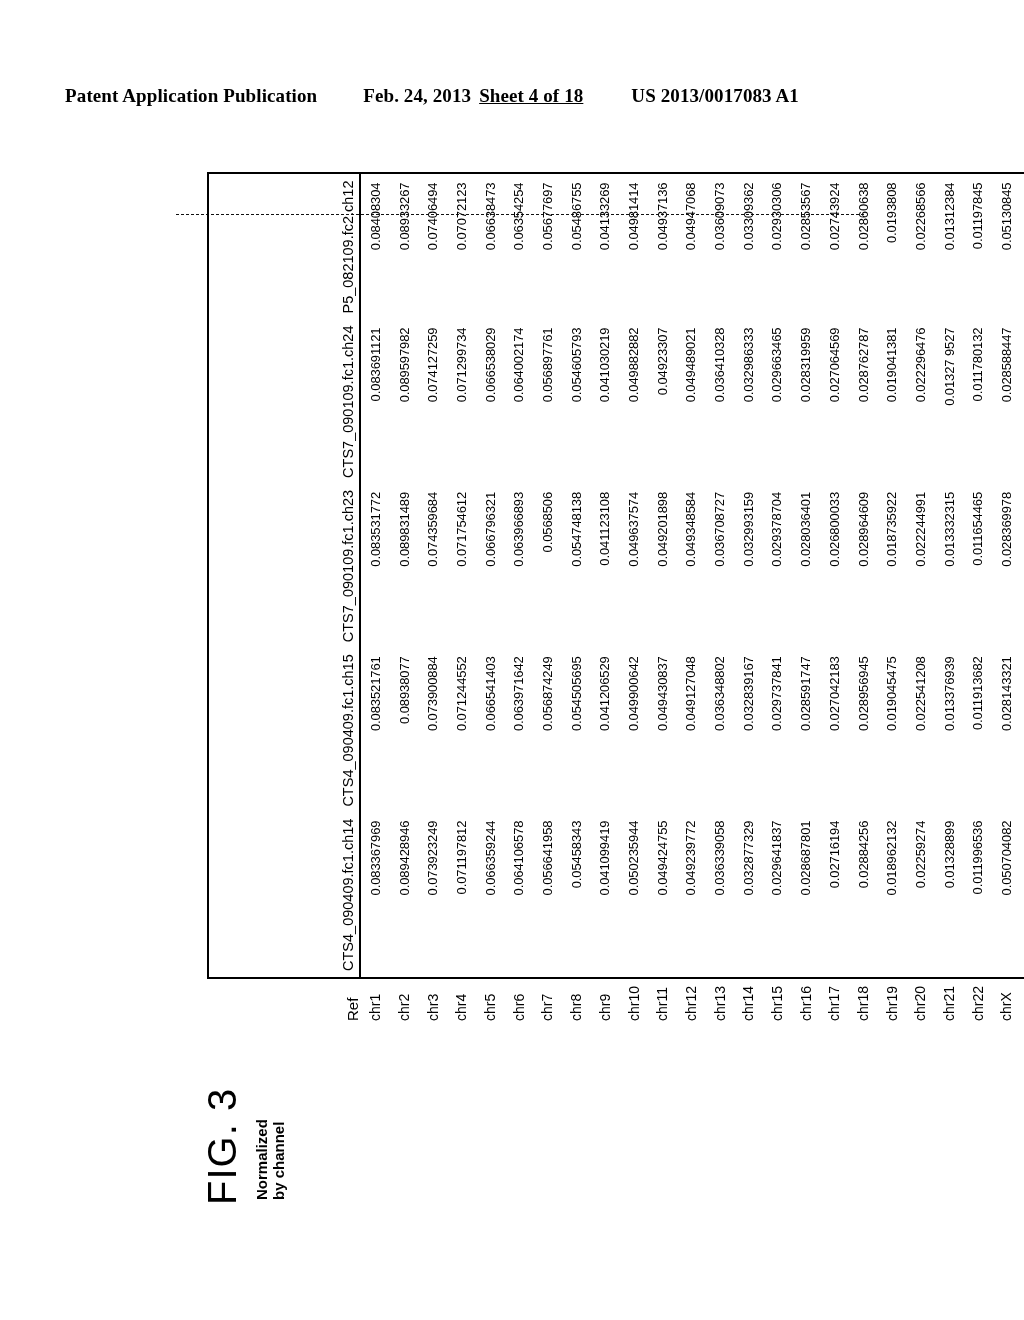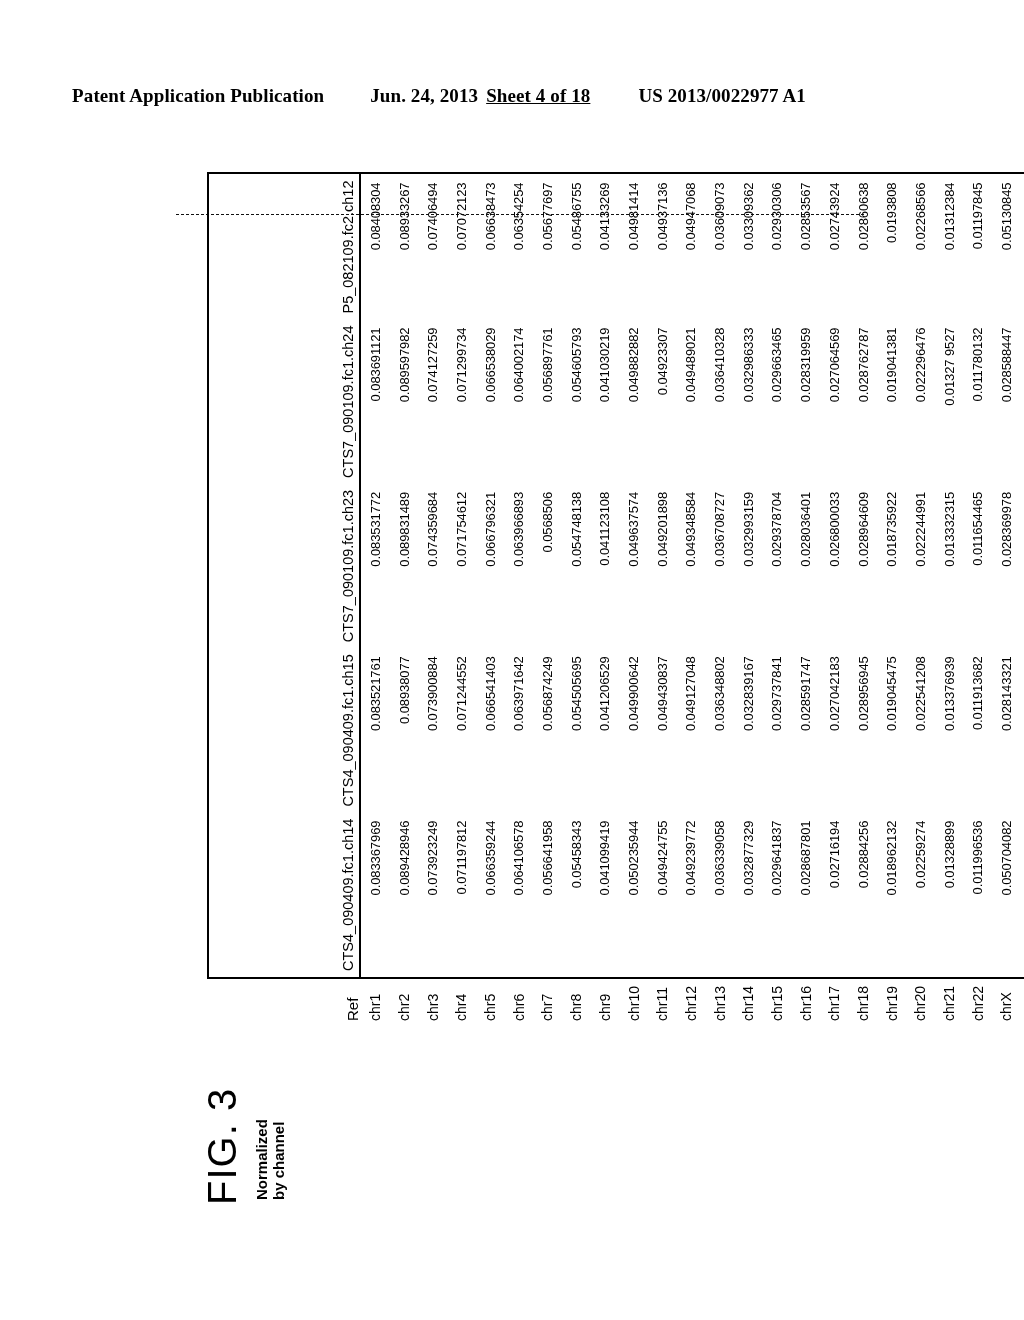--- a/index.html
+++ b/index.html
@@ -23,21 +23,20 @@
     width: 864px;
     display: flex;
     justify-content: center;
     align-items: flex-end;
     font-family: "Liberation Serif", serif;
     font-weight: bold;
     font-size: 19px;
     color: #000;
     letter-spacing: 0.1px;
     white-space: nowrap;
-    margin-left: 7px;
   }
   .hdr-pub { margin-right: 46px; }
   .hdr-date { margin-right: 8px; }
   .hdr-sheet { margin-right: 48px; text-decoration: underline; }
   .hdr-patno { }
 
   
   
   #figure-stage {
     position: absolute;
@@ -158,23 +157,23 @@
   .datacell.collast  { border-right: 2.6px solid #000; }
   tr.lastrow .datacell { border-bottom: 2.6px solid #000; }
 
   
 </style>
 </head>
 <body>
 
 <div class="page-header">
   <span class="hdr-pub">Patent Application Publication</span>
-  <span class="hdr-date">Jun. 24, 2013</span>
+  <span class="hdr-date">Feb. 24, 2013</span>
   <span class="hdr-sheet">Sheet 4 of 18</span>
-  <span class="hdr-patno">US 2013/0022977 A1</span>
+  <span class="hdr-patno">US 2013/0017083 A1</span>
 </div>
 
 <div id="figure-stage">
 
   <div class="guide-line"></div>
 
   <div class="rot-wrap" id="fig-label">FIG. 3</div>
 
   <div class="rot-wrap" id="caption">
     <div>Normalized</div>

